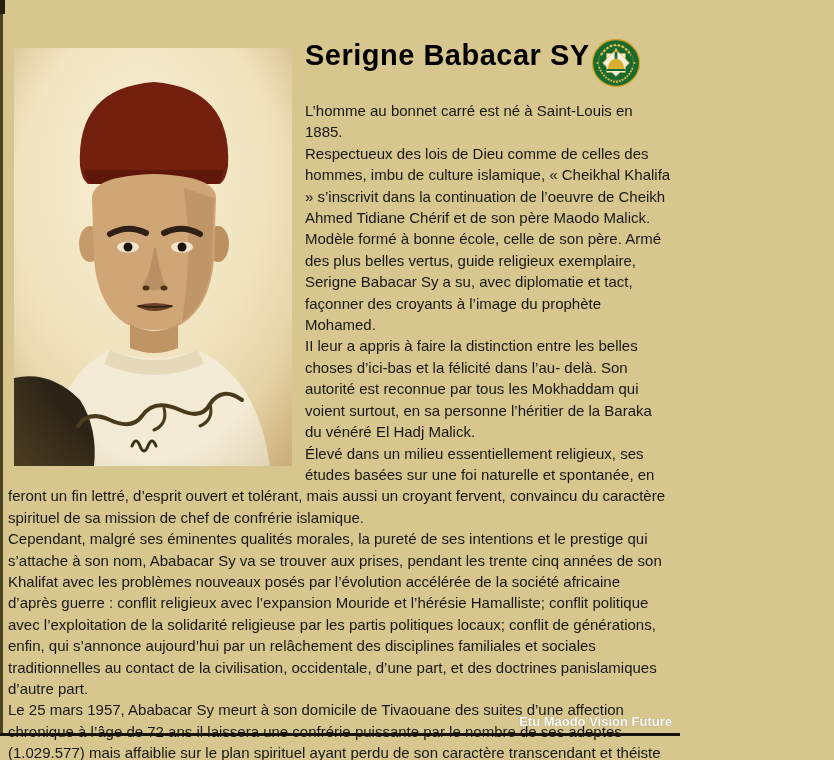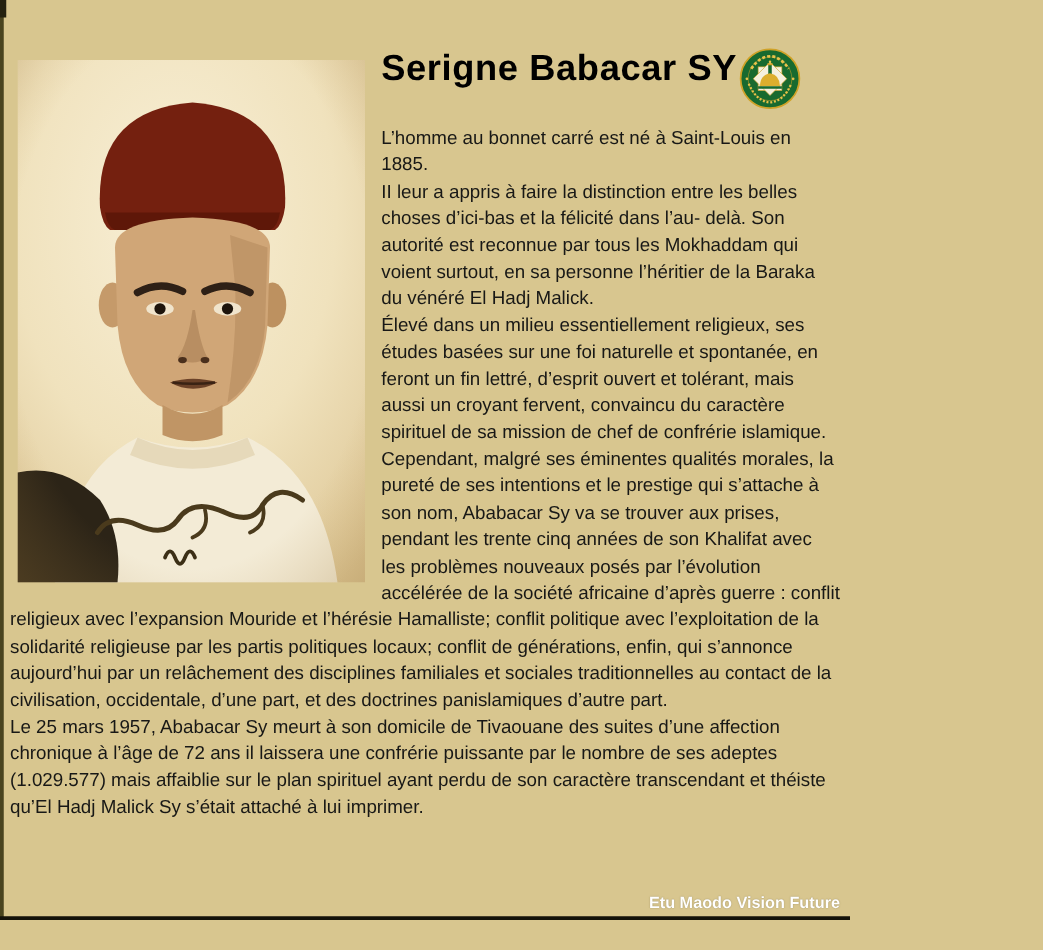--- a/index.html
+++ b/index.html
@@ -115,20 +115,22 @@
       <path d="M228,352 Q208,338 196,356 Q188,372 166,362 Q140,350 128,368 Q118,382 96,372 Q74,362 64,378" stroke="#4a3a1c" stroke-width="4" fill="none" stroke-linecap="round"></path>
       <path d="M196,356 Q200,372 186,378 M150,360 Q154,376 140,382" stroke="#4a3a1c" stroke-width="3" fill="none" stroke-linecap="round"></path>
       <path d="M118,398 q4,-10 8,0 q4,10 8,0 q4,-10 8,0" stroke="#3c2f16" stroke-width="3" fill="none" stroke-linecap="round"></path>
       <rect x="0" y="0" width="278" height="418" fill="url(#pgvig)"></rect>
     </svg>
 
     <h1 class="title">Serigne Babacar SY</h1>
 
     <div class="bio">
       <p>L’homme au bonnet carré est né à Saint-Louis en 1885.</p>
+      <p>Respectueux des lois de Dieu comme de celles des hommes, imbu de culture islamique, « Cheikhal Khalifa » s’inscrivit dans la continuation de l’oeuvre de Cheikh Ahmed Tidiane Chérif et de son père Maodo Malick.</p>
+      <p>Modèle formé à bonne école, celle de son père. Armé des plus belles vertus, guide religieux exemplaire, Serigne Babacar Sy a su, avec diplomatie et tact, façonner des croyants à l’image du prophète Mohamed.</p>
       <p>II leur a appris à faire la distinction entre les belles choses d’ici-bas et la félicité dans l’au- delà. Son autorité est reconnue par tous les Mokhaddam qui voient surtout, en sa personne l’héritier de la Baraka du vénéré El Hadj Malick.</p>
       <p>Élevé dans un milieu essentiellement religieux, ses études basées sur une foi naturelle et spontanée, en feront un fin lettré, d’esprit ouvert et tolérant, mais aussi un croyant fervent, convaincu du caractère spirituel de sa mission de chef de confrérie islamique.</p>
       <p>Cependant, malgré ses éminentes qualités morales, la pureté de ses intentions et le prestige qui s’attache à son nom, Ababacar Sy va se trouver aux prises, pendant les trente cinq années de son Khalifat avec les problèmes nouveaux posés par l’évolution accélérée de la société africaine d’après guerre : conflit religieux avec l’expansion Mouride et l’hérésie Hamalliste; conflit politique avec l’exploitation de la solidarité religieuse par les partis politiques locaux; conflit de générations, enfin, qui s’annonce aujourd’hui par un relâchement des disciplines familiales et sociales traditionnelles au contact de la civilisation, occidentale, d’une part, et des doctrines panislamiques d’autre part.</p>
       <p>Le 25 mars 1957, Ababacar Sy meurt à son domicile de Tivaouane des suites d’une affection chronique à l’âge de 72 ans il laissera une confrérie puissante par le nombre de ses adeptes (1.029.577) mais affaiblie sur le plan spirituel ayant perdu de son caractère transcendant et théiste qu’El Hadj Malick Sy s’était attaché à lui imprimer.</p>
     </div>
   </div>
 
   <svg class="logo" viewBox="0 0 50 50" aria-hidden="true">
     <circle cx="25" cy="25" r="23.5" fill="#186a2f" stroke="#cfa227" stroke-width="1.4"></circle>
     <circle cx="25" cy="25" r="17.5" fill="none" stroke="#cfa227" stroke-width="0.6" opacity="0.7"></circle>

